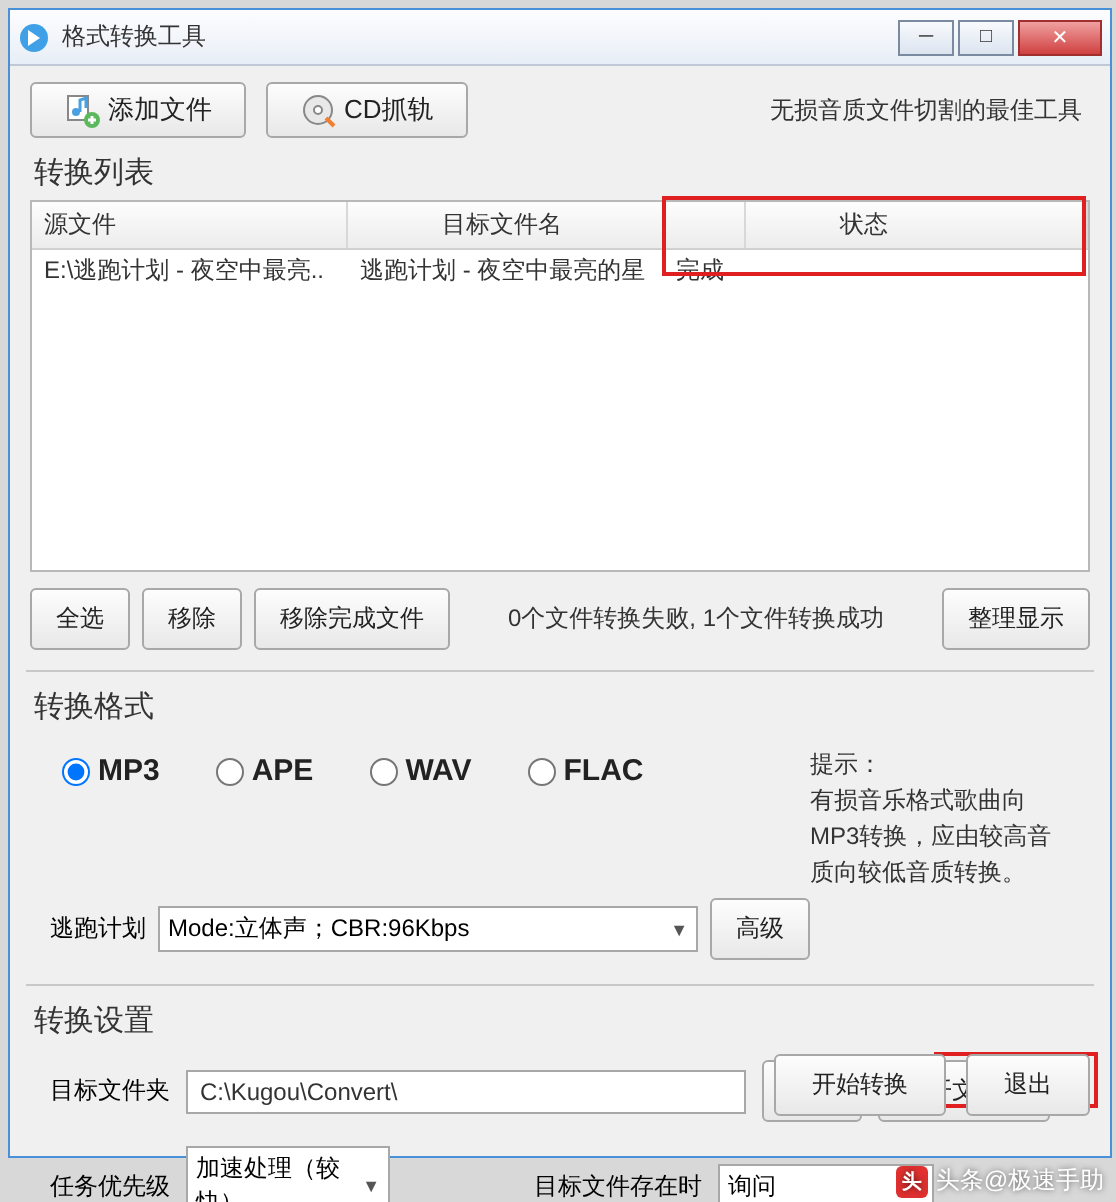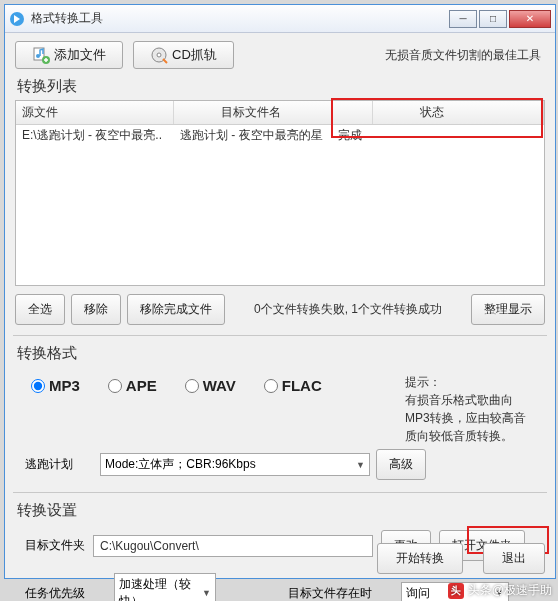--- a/index.html
+++ b/index.html
@@ -28,25 +28,25 @@
 .col.stat { flex: 1; }
 .red-box { position: absolute; border: 2px solid #e02020; pointer-events: none; }
 .list-actions { display: flex; align-items: center; padding: 8px 10px; gap: 6px; font-size: 12px; }
 .status-msg { flex: 1; text-align: center; color: #333; font-size: 12px; }
 .sep { height: 1px; background: #c8c8c8; margin: 2px 8px; }
 .format-row { display: flex; align-items: flex-start; padding: 6px 12px 0 18px; gap: 6px; }
 .radio { display: inline-flex; align-items: center; gap: 4px; font-size: 15px; font-weight: bold; color: #222; }
 .radio input { width: 14px; height: 14px; }
 .format-hint { font-size: 12px; color: #333; width: 130px; line-height: 1.5; }
 .quality-row { display: flex; align-items: center; padding: 4px 12px 8px 12px; gap: 6px; font-size: 12px; }
-.select { background: #fff; border: 1px solid #a8a8a8; padding: 2px 4px; font-size: 12px; display: inline-flex; align-items: center; justify-content: space-between; margin-left: 21px; }
+.select { background: #fff; border: 1px solid #a8a8a8; padding: 2px 4px; font-size: 12px; display: inline-flex; align-items: center; justify-content: space-between; }
 .select .arrow { font-size: 9px; color: #555; margin-left: 6px; }
 .settings-row { display: flex; align-items: center; padding: 6px 12px; gap: 8px; font-size: 12px; }
 .text-input { background: #fff; border: 1px solid #a8a8a8; padding: 3px 6px; font-size: 12px; color: #333; }
-.bottom-bar { position: absolute; bottom: 4px; right: 10px; display: flex; gap: 20px; }
+.bottom-bar { position: absolute; bottom: 20px; right: 10px; display: flex; gap: 10px; }
 .watermark { position: absolute; right: 6px; bottom: 2px; font-size: 12px; color: #fff; display: flex; align-items: center; gap: 4px; text-shadow: 0 0 3px rgba(0,0,0,.6); }
 .watermark .logo { width: 16px; height: 16px; background: #e03030; border-radius: 3px; display: flex; align-items: center; justify-content: center; color: #fff; font-size: 10px; font-weight: bold; }
 .fieldset-like { margin: 4px 8px; padding-top: 2px; }
 </style>
 </head>
 <body>
 
 <div class="window">
   <div class="titlebar">
     <svg class="app-icon" viewBox="0 0 16 16">

